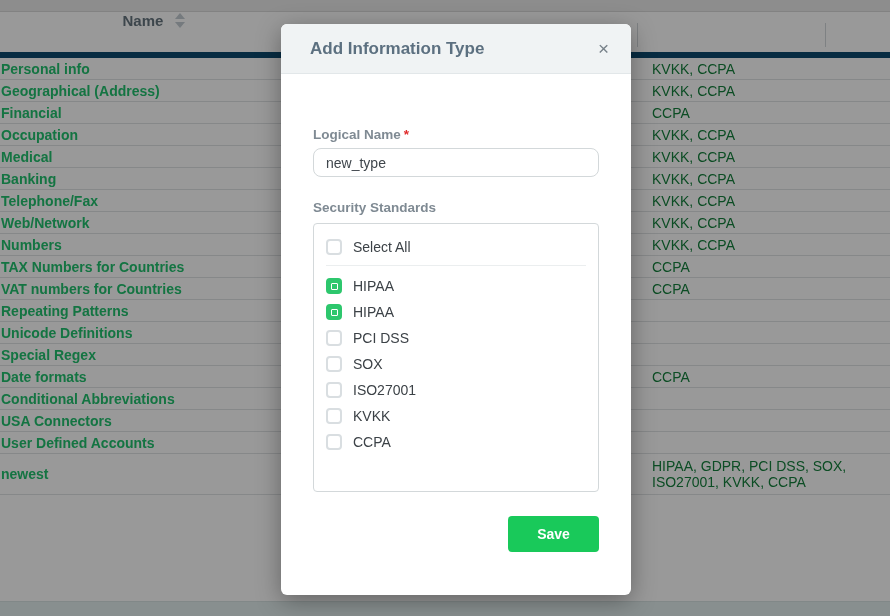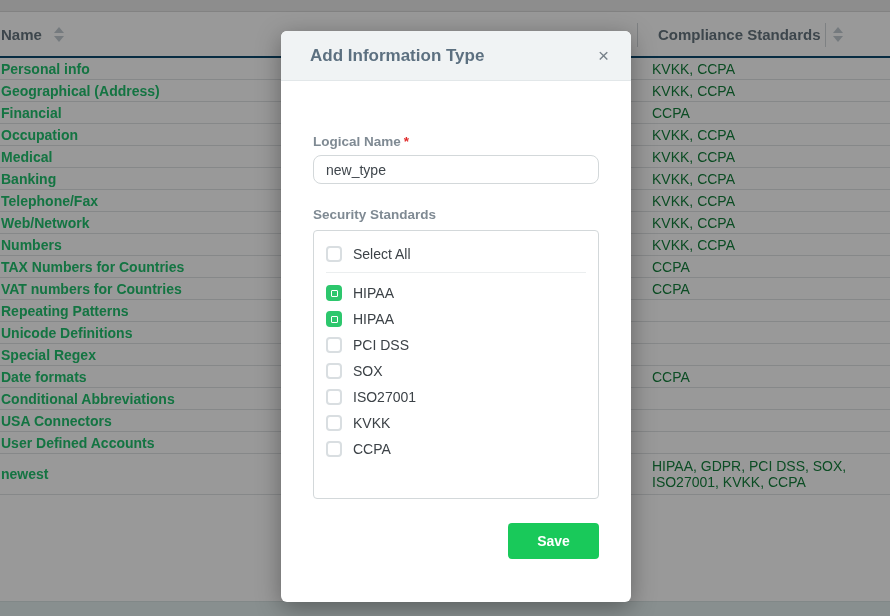--- a/index.html
+++ b/index.html
@@ -3,21 +3,21 @@
 <meta charset="utf-8">
 <style>
   * { margin:0; padding:0; box-sizing:border-box; }
   html,body { width:890px; height:616px; overflow:hidden;
     font-family:"Liberation Sans", sans-serif; background:#fff; }
   .page { position:absolute; inset:0; background:#fff; }
 
   
   .topbar { height:12px; background:#ececec; border-bottom:1px solid #d9d9d9; }
   .thead { position:relative; height:46px; display:flex; align-items:center;
-    border-bottom:2px solid #0c4a6e; }
+    border-bottom:6px solid #0c4a6e;flex-direction:column; }
   .th { display:flex; align-items:center; color:#66757f; font-size:15px; font-weight:bold; }
   .th-name { padding-left:1px; width:647px; }
   .th-compliance { padding-left:11px; }
   .sort { display:inline-flex; flex-direction:column; gap:3px; margin-left:12px; cursor:pointer; }
   .sort i { width:0; height:0; border-left:5px solid transparent; border-right:5px solid transparent; }
   .sort i.up { border-bottom:6px solid #c3ccd2; }
   .sort i.down { border-top:6px solid #c3ccd2; }
   .col-divider { position:absolute; width:1px; height:24px; top:11px; background:#d3d8db; }
   .col-divider.d1 { left:637px; }
   .col-divider.d2 { left:825px; }
@@ -27,21 +27,21 @@
     color:#22c26f; font-size:14px; font-weight:bold; text-decoration:none; white-space:nowrap; cursor:pointer; }
   .trow .row-comp { position:absolute; left:652px; top:50%; transform:translateY(-50%);
     color:#15803d; font-size:14px; white-space:nowrap; }
   .trow.tall { height:41px; }
   .trow.tall .row-comp { width:215px; white-space:normal; line-height:16px; }
   .footer-strip { position:absolute; left:0; bottom:0; width:100%; height:15px;
     background:#e3efef; border-top:1px solid #d7e3e3; }
 
   
   .overlay { position:absolute; inset:0; background:rgba(0,0,0,0.4); z-index:10; }
-  .modal { position:absolute; left:281px; top:31px; width:350px; height:571px;
+  .modal { position:absolute; left:281px; top:24px; width:350px; height:571px;
     background:#fff; border-radius:6px; z-index:20; box-shadow:0 6px 24px rgba(0,0,0,0.35); }
   .modal-header { height:50px; background:#f0f3f4; border-bottom:1px solid #e2e7e9;
     border-radius:6px 6px 0 0; display:flex; align-items:center; padding:0 18px 0 29px; }
   .modal-title { color:#5c7080; font-size:17px; font-weight:bold; }
   .modal-close { margin-left:auto; background:none; border:none; color:#78828a;
     font-size:19px; line-height:1; cursor:pointer; padding:2px 4px; }
   .modal-body { padding:0 32px; }
   .field-label { margin-top:53px; color:#7f8a93; font-size:13.5px; font-weight:bold; }
   .field-label.second { margin-top:23px; }
   .req { color:#e02b2b; margin-left:3px; }

